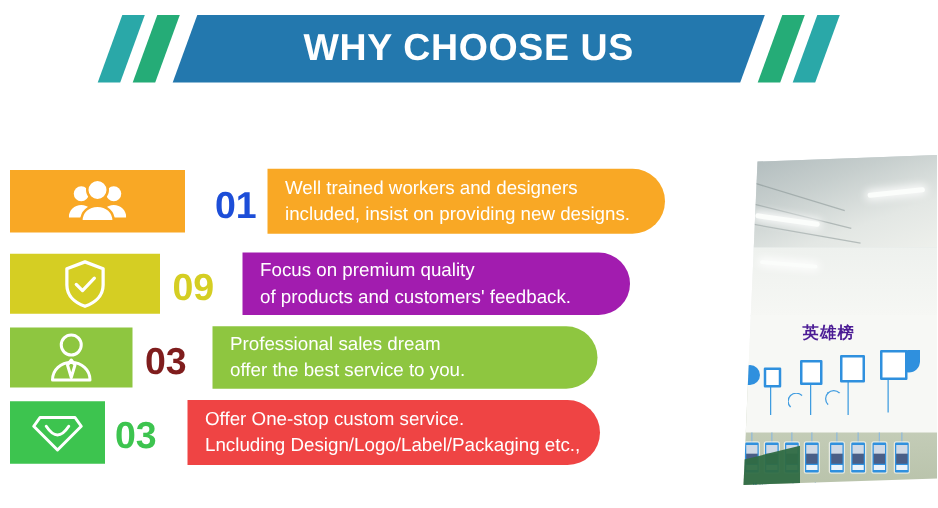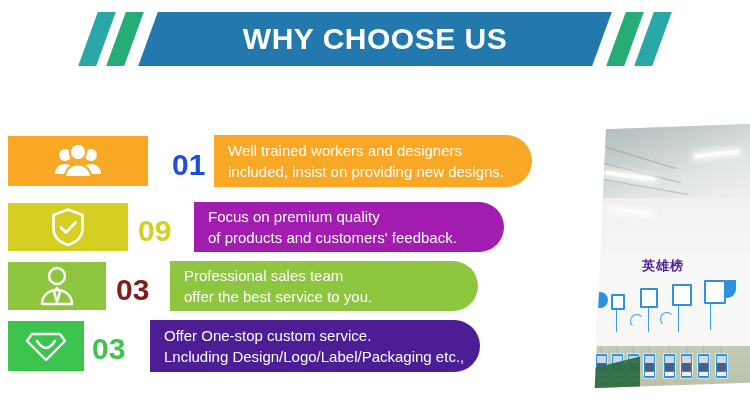--- a/index.html
+++ b/index.html
@@ -109,21 +109,21 @@
   #row2 .pill     { left: 194px; top: 202px; width: 310px; height: 50px; background: #a21caf; }
 
   
   #row3 .icon-box { left: 8px;  top: 262px; width: 98px;  height: 48px; background: #8ec640; }
   #row3 .num      { left: 116px; top: 275px; color: #7f1d1d; }
   #row3 .pill     { left: 170px; top: 261px; width: 308px; height: 50px; background: #8ec640; }
 
   
   #row4 .icon-box { left: 8px;  top: 321px; width: 76px;  height: 50px; background: #3dc44f; }
   #row4 .num      { left: 92px;  top: 334px; color: #3dc44f; }
-  #row4 .pill     { left: 150px; top: 320px; width: 330px; height: 52px; background: #4c1d95; }
+  #row4 .pill     { left: 150px; top: 320px; width: 330px; height: 52px; background: #ef4444; }
 
   
   #photo-wrap {
     position: absolute;
     left: 590px;
     top: 124px;
     width: 160px;
     height: 264px;
     overflow: hidden;
     clip-path: polygon(10% 2%, 100% 0%, 100% 98%, 3% 100%);
@@ -270,21 +270,21 @@
       <span>
         <svg width="36" height="40" viewBox="0 0 36 40" fill="none" stroke="#ffffff" stroke-width="2.4">
           <circle cx="18" cy="10" r="8"></circle>
           <path d="M3 38c0-8.5 6.7-14 15-14s15 5.5 15 14z" stroke-linejoin="round"></path>
           <path d="M18 22l-3 4 3 10 3-10z" stroke-linejoin="round"></path>
         </svg>
       </span>
     </div>
     <div class="num">03</div>
     <div class="pill">
-      <span>Professional sales team</span>
+      <span>Professional sales dream</span>
       <span>offer the best service to you.</span>
     </div>
   </div>
 
   <div class="row" id="row4">
     <div class="icon-box">
       <span>
         <svg width="42" height="36" viewBox="0 0 42 36" fill="none" stroke="#ffffff" stroke-width="2.4">
           <path d="M7 6h28l5 7-19 19L2 13z" stroke-linejoin="round"></path>
           <path d="M12 13c3 4.5 6 7 9 7s6-2.5 9-7" stroke-linecap="round"></path>

